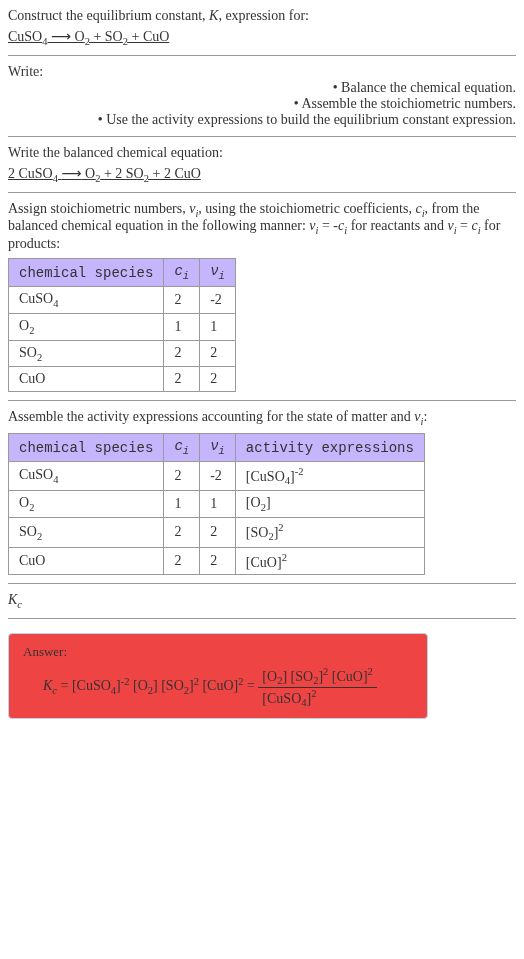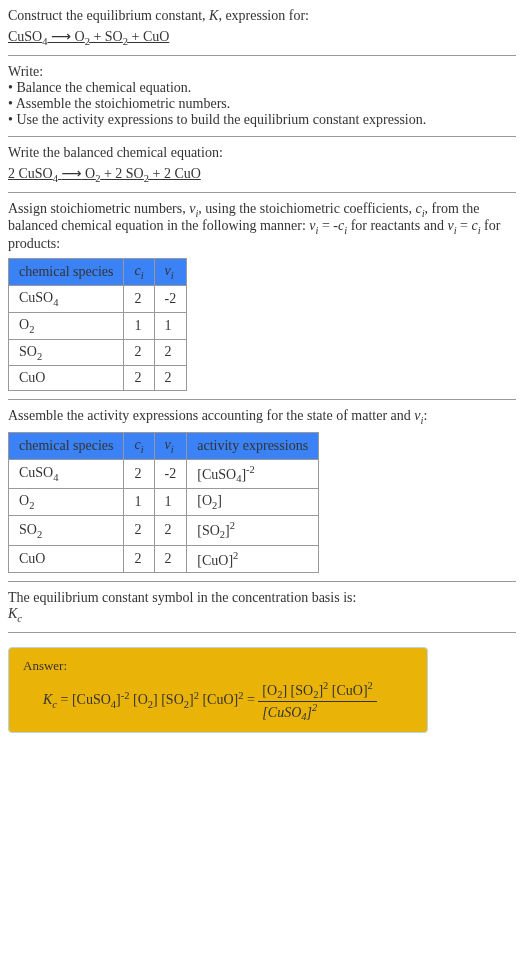--- a/index.html
+++ b/index.html
@@ -30,42 +30,44 @@
     }
     sub {
       font-size: 0.75em;
     }
     sup {
       font-size: 0.75em;
     }
     ul {
       list-style: none;
       padding-left: 0;
+      text-align: right;
     }
     ul li::before {
       content: "• ";
     }
     table {
       border-collapse: collapse;
       margin: 6px 0;
     }
     th, td {
       border: 1px solid #999;
       padding: 4px 10px;
       text-align: left;
       font-weight: normal;
     }
     th {
-      background: #3b82f6;
+      background: #c4b5fd;
+      font-family: Liberation Mono, monospace;
     }
     .italic {
       font-style: italic;
     }
     .answer-box {
-      background: #eab308;
+      background: #ef4444;
       border: 1px solid #b8d4e8;
       border-radius: 4px;
       padding: 10px 14px;
       margin-top: 6px;
       display: inline-block;
       min-width: 420px;
     }
     .answer-label {
       font-size: 13px;
       margin-bottom: 6px;
@@ -76,21 +78,20 @@
       text-align: left;
     }
     .frac .num {
       display: block;
       border-bottom: 1px solid #333;
       padding: 0 4px;
     }
     .frac .den {
       display: block;
       padding: 0 4px;
-      font-style: italic;
     }
     .kc-formula {
       padding-left: 20px;
     }
     .arrow {
       font-family: Arial, sans-serif;
     }
   </style>
 </head>
 <body>
@@ -189,21 +190,20 @@
       <td>2</td>
       <td>[CuO]<sup>2</sup></td>
     </tr>
   </tbody>
     </table>
 </div>
 
 <hr>
 
 <div class="section">
-  <div>The equilibrium constant symbol in the concentration basis is:</div>
   <div><span class="italic">K<sub>c</sub></span></div>
 </div>
 
 <hr>
 
 <div class="section">
   <div class="answer-box">
     <div class="answer-label">Answer:</div>
     <div class="kc-formula">
       <span class="italic">K<sub>c</sub></span> = [CuSO<sub>4</sub>]<sup>-2</sup> [O<sub>2</sub>] [SO<sub>2</sub>]<sup>2</sup> [CuO]<sup>2</sup> = 

